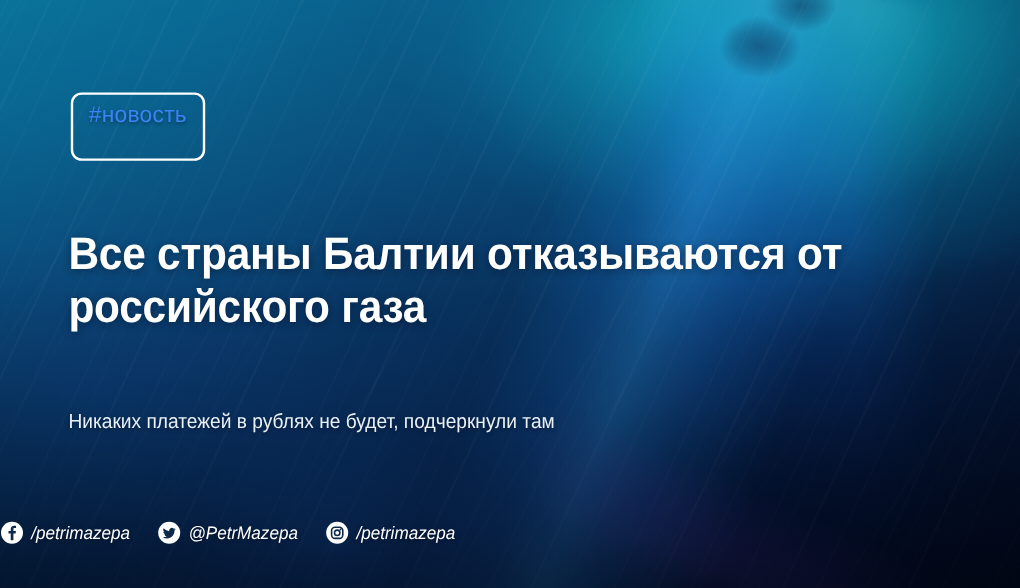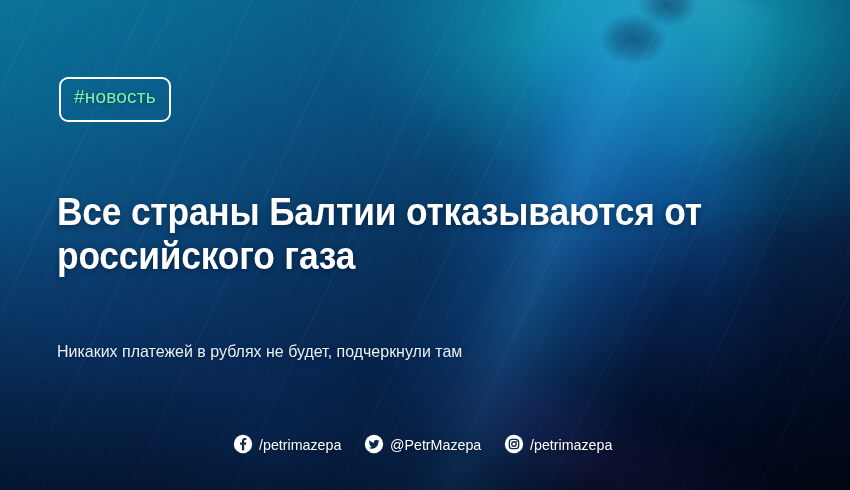--- a/index.html
+++ b/index.html
@@ -193,24 +193,24 @@
   }
 
   .tag-badge {
     position: absolute;
     left: 59px;
     top: 77px;
     display: inline-flex;
     align-items: center;
     justify-content: center;
     height: 35px;
-    padding: 0 13px 6px 13px;
+    padding: 0 13px 18px 13px;
     border: 2px solid #ffffff;
     border-radius: 9px;
-    color: #86efac;
+    color: #3b82f6;
     font-family: "Liberation Sans Narrow", "Liberation Sans", sans-serif;
     font-size: 19px;
     font-weight: 400;
     letter-spacing: 0.2px;
     line-height: 1;
     white-space: nowrap;
     text-shadow: 0 1px 3px rgba(0,0,0,0.35);
   }
 
   .headline {
@@ -248,22 +248,22 @@
   }
 
   
   .social-bar {
     position: absolute;
     left: 0;
     right: 0;
     top: 434px;
     display: flex;
     align-items: center;
-    justify-content: center;
     gap: 18px;
+    font-style: italic;
   }
 
   .social-item {
     display: flex;
     align-items: center;
     gap: 6px;
     color: #ffffff;
     text-decoration: none;
     white-space: nowrap;
   }

